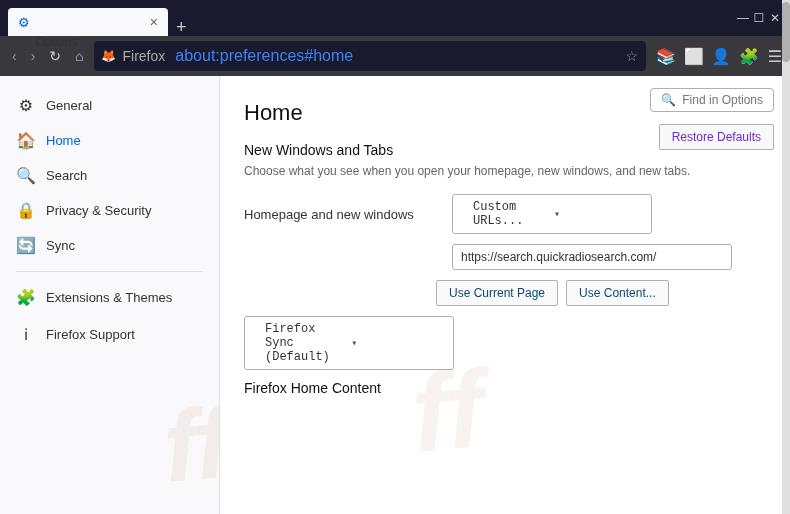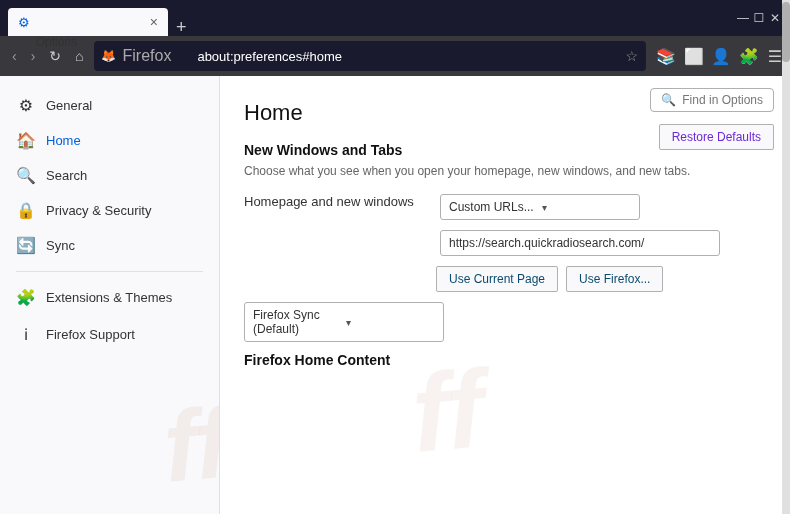--- a/index.html
+++ b/index.html
@@ -54,22 +54,22 @@
       flex: 1;
       background: #1a1a2e;
       border-radius: 4px;
       height: 30px;
       display: flex;
       align-items: center;
       padding: 0 8px;
       gap: 6px;
     }
     .ff-icon { color: #ff9500; font-size: 12px; }
-    .ff-label { color: #aaa; font-size: 16px; margin-right: 20px; }
-    .url-text { color: #ffffff; font-size: 13px; flex: 1; }
+    .ff-label { color: #aaa; font-size: 14px; margin-right: 4px; }
+    .url-text { color: #3b82f6; font-size: 16px; flex: 1; }
     .star-icon { color: #999; font-size: 14px; cursor: pointer; }
     .toolbar-icons { display: flex; gap: 8px; align-items: center; margin-left: 4px; }
     .toolbar-icon { color: #ccc; font-size: 16px; cursor: pointer; }
 
     
     .main-layout {
       display: flex;
       height: calc(514px - 76px);
       background: #fff;
     }
@@ -155,53 +155,54 @@
       border: 1px solid #b0b0b0;
       background: #f9f9fb;
       padding: 5px 12px;
       font-size: 12px;
       cursor: pointer;
       border-radius: 2px;
       color: #6d28d9;
     }
     .section-title {
       font-size: 14px;
-      font-weight: 700;
+      font-weight: 400;
       color: #111;
       margin-bottom: 6px;
     }
     .section-desc {
       font-size: 12px;
       color: #666;
       margin-bottom: 16px;
     }
     .setting-row {
       display: flex;
-      align-items: flex-start;
+      align-items: center;
       margin-bottom: 10px;
-      gap: 16px;
+      gap: 28px;
     }
     .setting-label {
       font-size: 13px;
       color: #333;
       width: 180px;
       flex-shrink: 0;
     }
     .dropdown {
       display: flex;
       align-items: center;
       border: 1px solid #b0b0b0;
       border-radius: 3px;
-      padding: 5px 8px;
+      padding: 5px 20px;
       font-size: 12px;
       color: #333;
       background: #fff;
       min-width: 200px;
       cursor: pointer;
       gap: 4px;
+      font-family: Liberation Mono, monospace;
     }
     .dropdown span { flex: 1; }
     .dropdown .chevron { color: #555; font-size: 10px; }
     .url-input {
       border: 1px solid #b0b0b0;
       border-radius: 3px;
       padding: 5px 8px;
       font-size: 12px;
       color: #333;
       width: 280px;
@@ -336,21 +337,21 @@
       </div>
     </div>
 
     <div class="setting-row">
       <span class="setting-label"></span>
       <input class="url-input" type="text" value="https://search.quickradiosearch.com/" style="">
     </div>
 
     <div class="btn-row">
       <button class="action-btn">Use Current Page</button>
-      <button class="action-btn">Use Firefox...</button>
+      <button class="action-btn">Use Content...</button>
     </div>
 
     <div class="setting-row">
       <div class="dropdown">
         <span>Firefox Sync (Default)</span>
         <span class="chevron">▾</span>
       </div>
     </div>
 
     <div class="section-title">Firefox Home Content</div>

